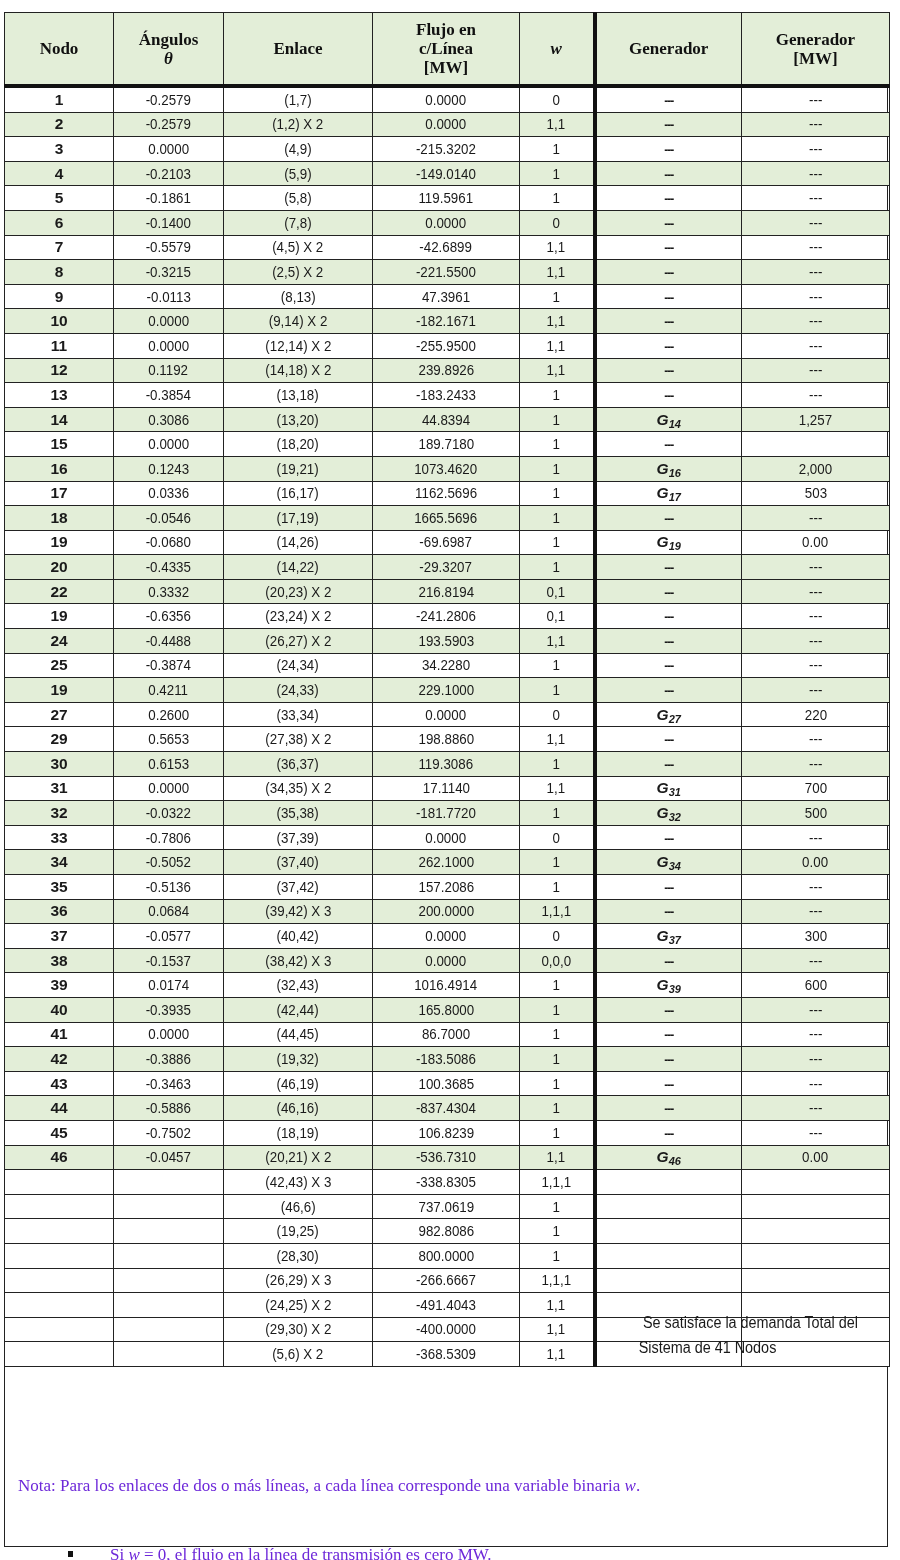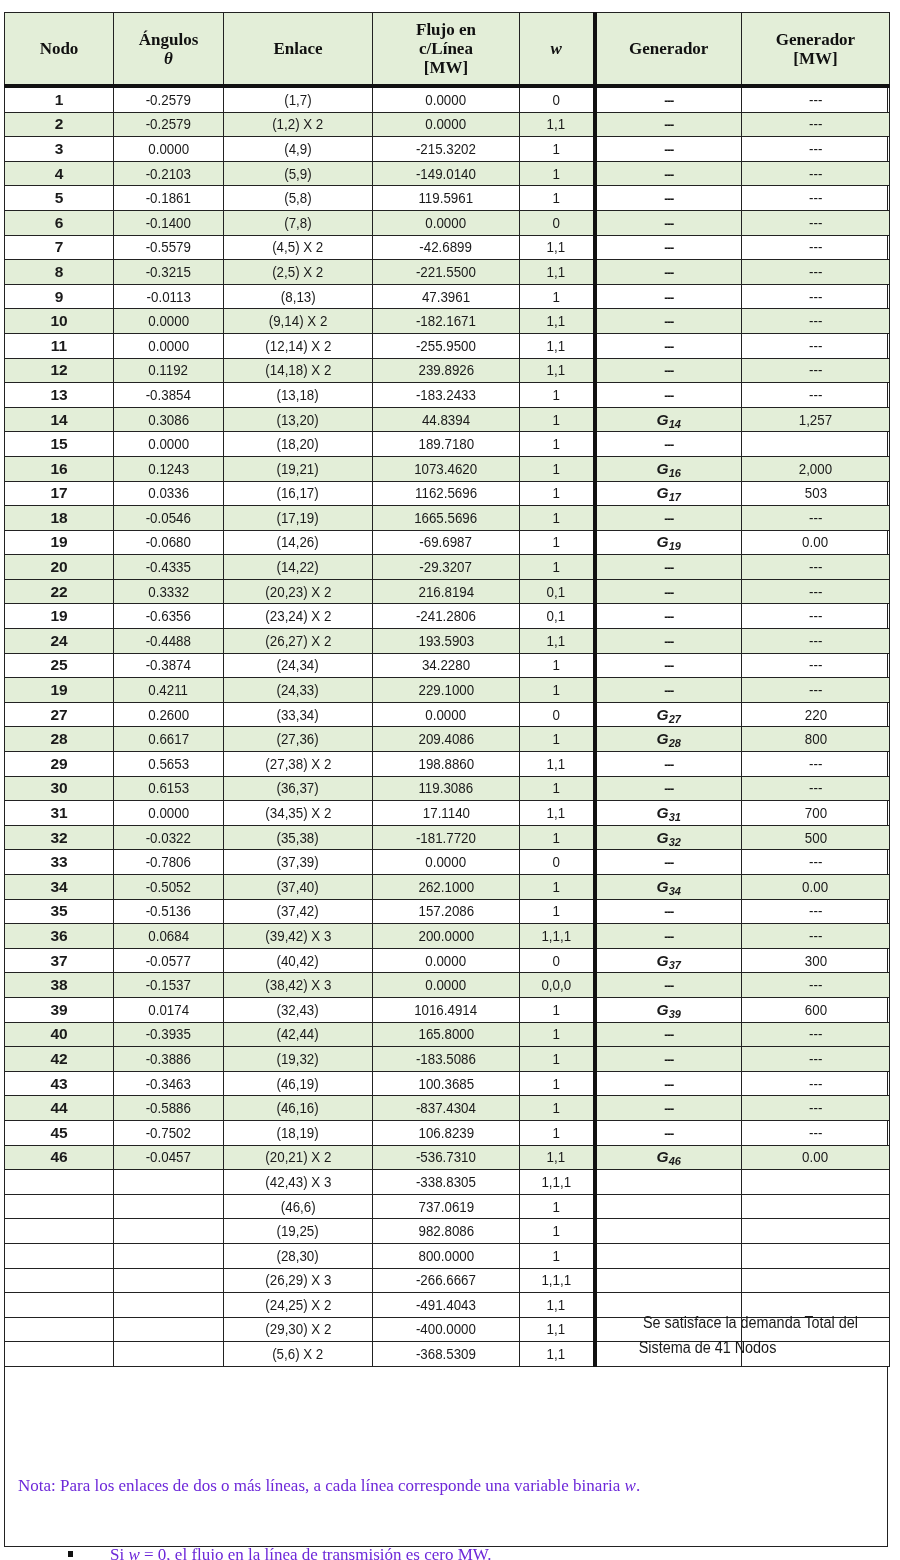--- a/index.html
+++ b/index.html
@@ -280,29 +280,20 @@
       </tr>
       <tr>
         <td class="nodo"><span>27</span></td>
         <td><span class="narrow">0.2600</span></td>
         <td><span class="narrow">(33,34)</span></td>
         <td><span class="narrow">0.0000</span></td>
         <td><span class="narrow">0</span></td>
         <td class="gen thickl"><span>G</span><sub>27</sub></td>
         <td><span class="narrow">220</span></td>
       </tr>
-      <tr class="g">
-        <td class="nodo"><span>28</span></td>
-        <td><span class="narrow">0.6617</span></td>
-        <td><span class="narrow">(27,36)</span></td>
-        <td><span class="narrow">209.4086</span></td>
-        <td><span class="narrow">1</span></td>
-        <td class="gen thickl"><span>G</span><sub>28</sub></td>
-        <td><span class="narrow">800</span></td>
-      </tr>
       <tr>
         <td class="nodo"><span>29</span></td>
         <td><span class="narrow">0.5653</span></td>
         <td><span class="narrow">(27,38) X 2</span></td>
         <td><span class="narrow">198.8860</span></td>
         <td><span class="narrow">1,1</span></td>
         <td class="gen thickl"><span class="dash-gen">---</span></td>
         <td><span class="narrow">---</span></td>
       </tr>
       <tr class="g">
@@ -393,20 +384,29 @@
         <td><span class="narrow">1016.4914</span></td>
         <td><span class="narrow">1</span></td>
         <td class="gen thickl"><span>G</span><sub>39</sub></td>
         <td><span class="narrow">600</span></td>
       </tr>
       <tr class="g">
         <td class="nodo"><span>40</span></td>
         <td><span class="narrow">-0.3935</span></td>
         <td><span class="narrow">(42,44)</span></td>
         <td><span class="narrow">165.8000</span></td>
+        <td><span class="narrow">1</span></td>
+        <td class="gen thickl"><span class="dash-gen">---</span></td>
+        <td><span class="narrow">---</span></td>
+      </tr>
+      <tr>
+        <td class="nodo"><span>41</span></td>
+        <td><span class="narrow">0.0000</span></td>
+        <td><span class="narrow">(44,45)</span></td>
+        <td><span class="narrow">86.7000</span></td>
         <td><span class="narrow">1</span></td>
         <td class="gen thickl"><span class="dash-gen">---</span></td>
         <td><span class="narrow">---</span></td>
       </tr>
       <tr class="g">
         <td class="nodo"><span>42</span></td>
         <td><span class="narrow">-0.3886</span></td>
         <td><span class="narrow">(19,32)</span></td>
         <td><span class="narrow">-183.5086</span></td>
         <td><span class="narrow">1</span></td>

